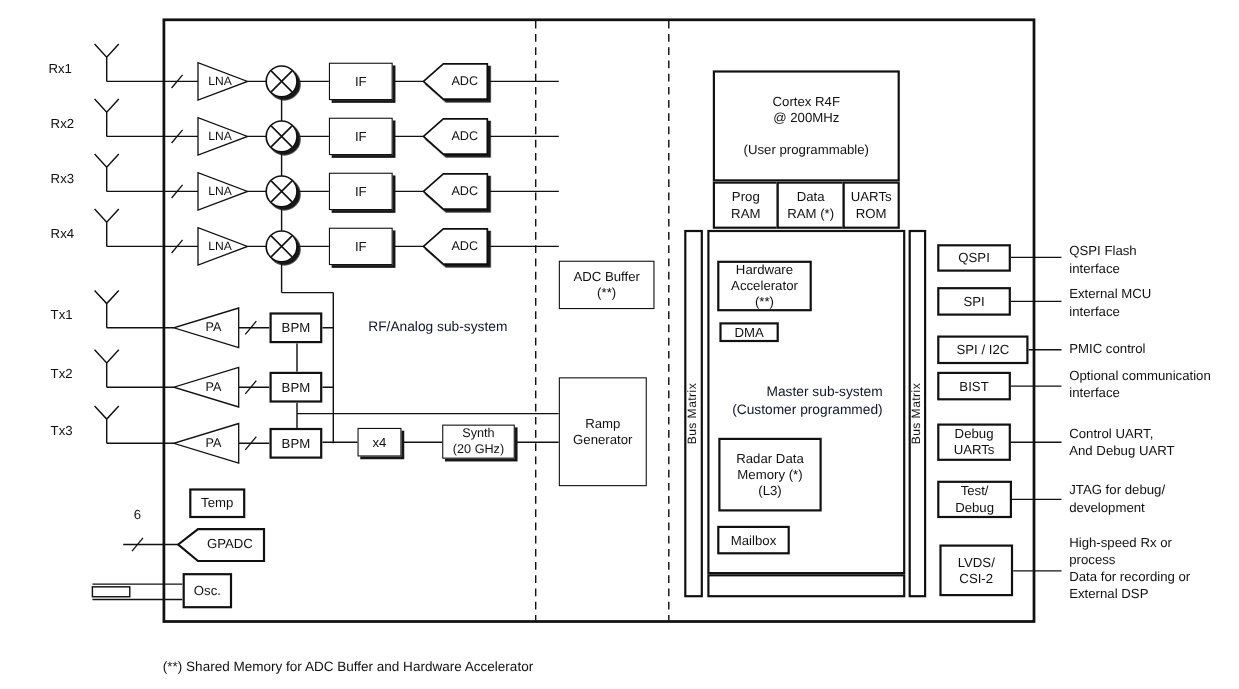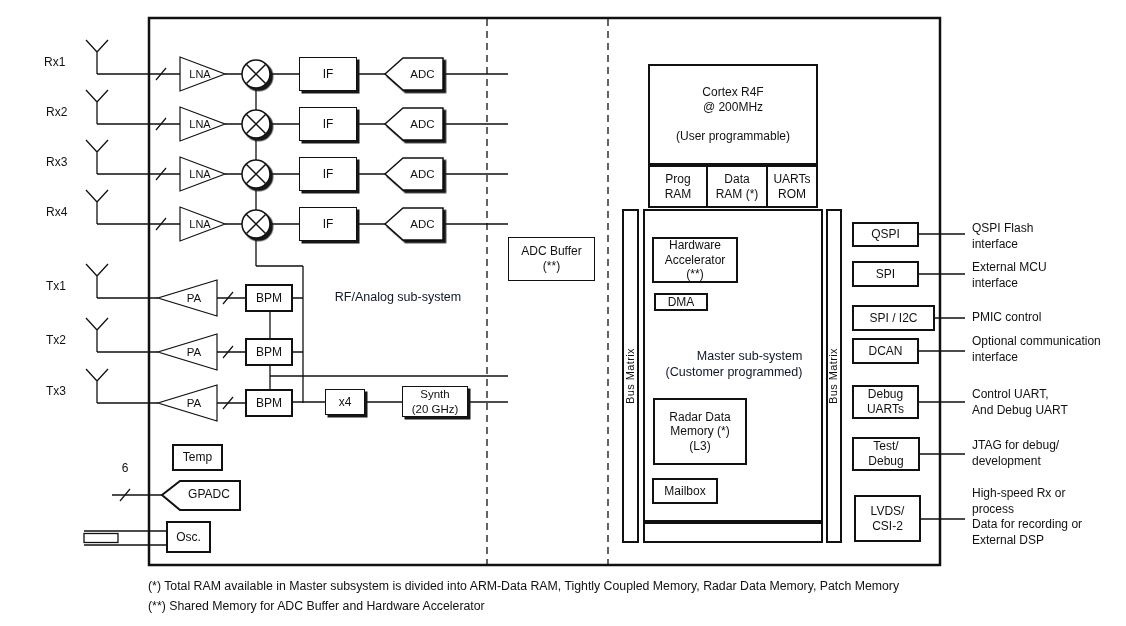--- a/index.html
+++ b/index.html
@@ -139,20 +139,22 @@
   <div class="box sh" style="left:299px;top:207px;width:58px;height:34px">IF</div>
 
   <div class="box bold" style="left:245px;top:284px;width:48px;height:28px">BPM</div>
   <div class="box bold" style="left:245px;top:338px;width:48px;height:28px">BPM</div>
   <div class="box bold" style="left:245px;top:389px;width:48px;height:28px">BPM</div>
 
   <div class="box sh" style="left:325px;top:389px;width:40px;height:26px">x4</div>
   <div class="box sh" style="left:402px;top:386px;width:66px;height:31px;font-size:11.5px">Synth
 (20 GHz)</div>
 
+  <div class="box" style="left:508px;top:343px;width:80px;height:99px">Ramp
+Generator</div>
 
   <div class="box bold" style="left:172px;top:444px;width:51px;height:27px">Temp</div>
   <div class="box bold" style="left:166px;top:521px;width:45px;height:32px">Osc.</div>
 
   <div class="box" style="left:508px;top:237px;width:87px;height:44px">ADC Buffer
 (**)</div>
 
   <div class="box bold" style="left:648px;top:64px;width:170px;height:101px">Cortex R4F
 @ 200MHz
 
@@ -178,21 +180,21 @@
 (**)</div>
   <div class="box bold" style="left:654px;top:293px;width:54px;height:18px">DMA</div>
   <div class="box bold" style="left:653px;top:398px;width:94px;height:67px">Radar Data
 Memory (*)
 (L3)</div>
   <div class="box bold" style="left:652px;top:478px;width:66px;height:26px">Mailbox</div>
 
   <div class="box bold" style="left:852px;top:222px;width:67px;height:25px">QSPI</div>
   <div class="box bold" style="left:852px;top:261px;width:67px;height:26px">SPI</div>
   <div class="box bold" style="left:852px;top:305px;width:83px;height:26px">SPI / I2C</div>
-  <div class="box bold" style="left:852px;top:338px;width:67px;height:26px">DCAN</div>
+  <div class="box bold" style="left:852px;top:338px;width:67px;height:26px">BIST</div>
   <div class="box bold" style="left:852px;top:385px;width:67px;height:34px">Debug
 UARTs</div>
   <div class="box bold" style="left:852px;top:437px;width:68px;height:34px">Test/
 Debug</div>
   <div class="box bold" style="left:854px;top:495px;width:67px;height:47px">LVDS/
 CSI-2</div>
 
   <div class="txt desc" style="left:972px;top:221px;width:168px">QSPI Flash
 interface</div>
   <div class="txt desc" style="left:972px;top:260px;width:168px">External MCU
@@ -231,16 +233,15 @@
   <div class="txt" style="left:46px;top:155px;width:36px">Rx3</div>
   <div class="txt" style="left:46px;top:205px;width:36px">Rx4</div>
   <div class="txt" style="left:46px;top:279px;width:36px">Tx1</div>
   <div class="txt" style="left:46px;top:333px;width:36px">Tx2</div>
   <div class="txt" style="left:46px;top:384px;width:36px">Tx3</div>
 
   <div class="txt ctr blue" style="left:318px;top:289px;width:160px;height:16px;font-size:12.5px">RF/Analog sub-system</div>
   <div class="txt ctr blue" style="left:650px;top:348px;width:168px;height:32px;font-size:12.5px;text-align:right">Master sub-system
 (Customer programmed)</div>
 
-  <div class="txt foot" style="left:148px;top:579px;width:820px">(*) Total RAM available in Master subsystem is divided into ARM-Data RAM, Tightly Coupled Memory, Radar Data Memory, Patch Memory</div>
   <div class="txt foot" style="left:148px;top:599px;width:820px">(**) Shared Memory for ADC Buffer and Hardware Accelerator</div>
 
 </div>
 
 </body></html>

